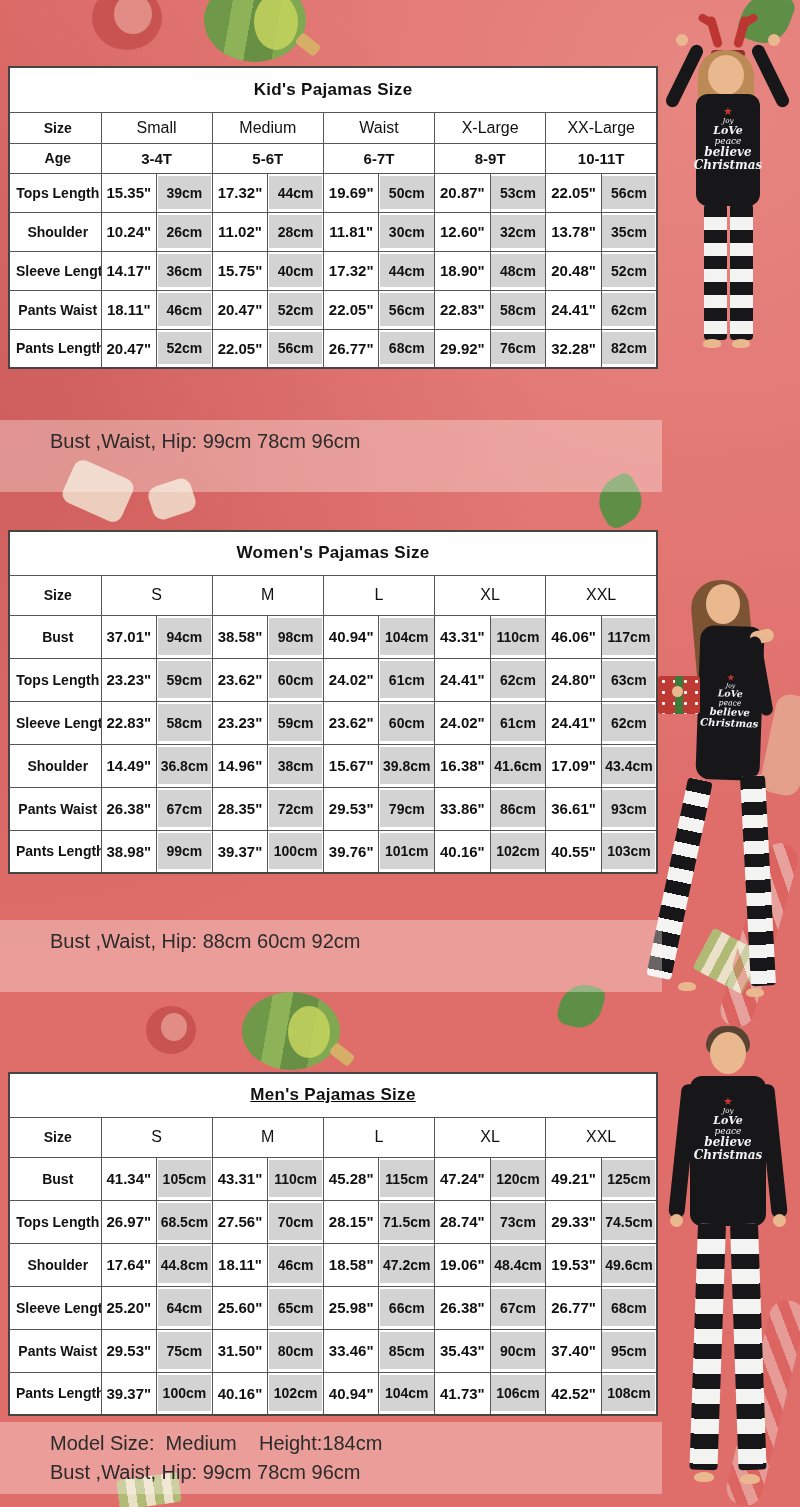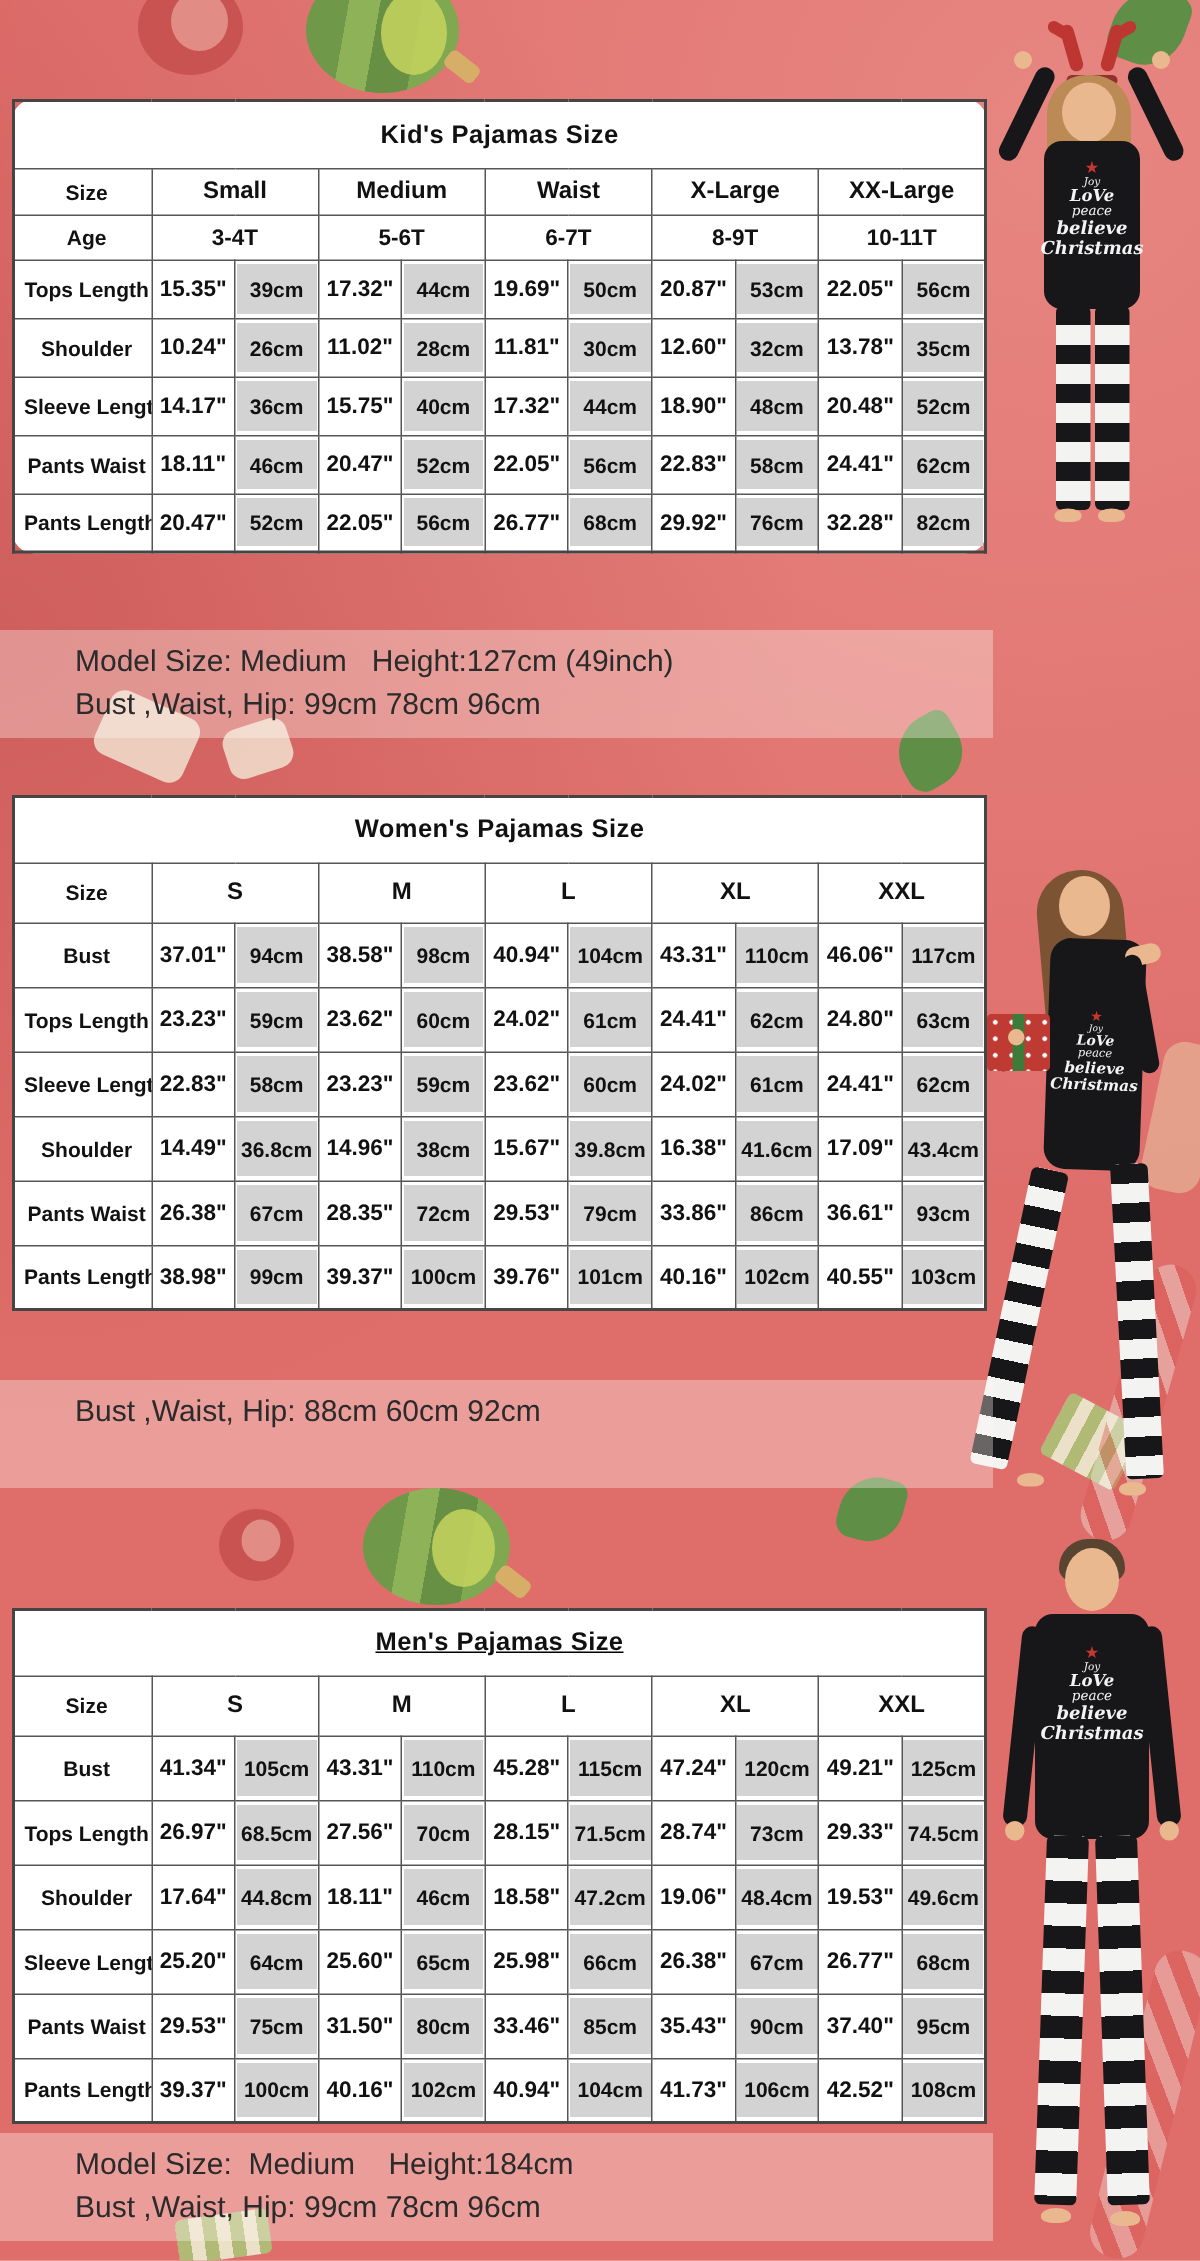--- a/index.html
+++ b/index.html
@@ -120,26 +120,26 @@
   .m-foot-l{left:38px;top:464px;width:20px;height:10px;}
   .m-foot-r{left:84px;top:466px;width:20px;height:10px;}
 
   
   .size-table{position:absolute;left:8px;border-collapse:collapse;table-layout:fixed;width:650px;
       background:#fff;border:2px solid #454545;}
   .size-table td{border:1px solid #565656;text-align:center;vertical-align:middle;color:#111;
       overflow:hidden;white-space:nowrap;}
   .title-cell{font-size:17px;font-weight:bold;letter-spacing:.3px;}
   .row-label{text-align:left;padding-left:6px;font-size:14px;font-weight:bold;}
-  .size-cell{font-size:16px;font-weight:bold;}
+  .size-cell{font-size:16px;font-weight:normal;}
   .info-cell{font-size:15px;font-weight:bold;}
   .val{font-weight:bold;}
   .val.inch{font-size:15px;}
   .val.cm{font-size:14px;background:#d3d3d3;background-clip:content-box;padding:3px 1px;}
-  .t0{top:66px;border-radius:15px;} .t1{top:530px;} .t2{top:1072px;}
+  .t0{top:66px;} .t1{top:530px;} .t2{top:1072px;}
   .t0 tr:nth-child(1){height:45px;} .t0 tr:nth-child(2){height:31px;}
   .t0 tr:nth-child(3){height:30px;} .t0 tr:nth-child(4){height:46px;}
   .t0 tr.data-row{height:39px;}
   .t1 tr:nth-child(1){height:44px;} .t1 tr:nth-child(2){height:40px;} .t1 tr.data-row{height:43px;}
   .t2 tr:nth-child(1){height:44px;text-decoration:underline;} .t2 tr:nth-child(2){height:40px;} .t2 tr.data-row{height:43px;}
 
   
   .model-band{position:absolute;left:0;width:662px;height:72px;background:rgba(255,246,240,.35);
       padding:7px 0 0 50px;box-sizing:border-box;}
   .b0{top:420px;} .b1{top:920px;} .b2{top:1422px;}
@@ -562,21 +562,20 @@
           <td class="val cm">104cm</td>
           <td class="val inch">41.73"</td>
           <td class="val cm">106cm</td>
           <td class="val inch">42.52"</td>
           <td class="val cm">108cm</td>
         </tr>
       </tbody>
     </table>
 
   <div class="model-band b0">
-    <div class="ml">Model Size: Medium   Height:127cm (49inch)</div>
     <div class="ml">Bust ,Waist, Hip: 99cm 78cm 96cm</div>
   </div>
   <div class="model-band b1">
     <div class="ml">Bust ,Waist, Hip: 88cm 60cm 92cm</div>
   </div>
   <div class="model-band b2">
     <div class="ml">Model Size:  Medium    Height:184cm</div>
     <div class="ml">Bust ,Waist, Hip: 99cm 78cm 96cm</div>
   </div>
 

